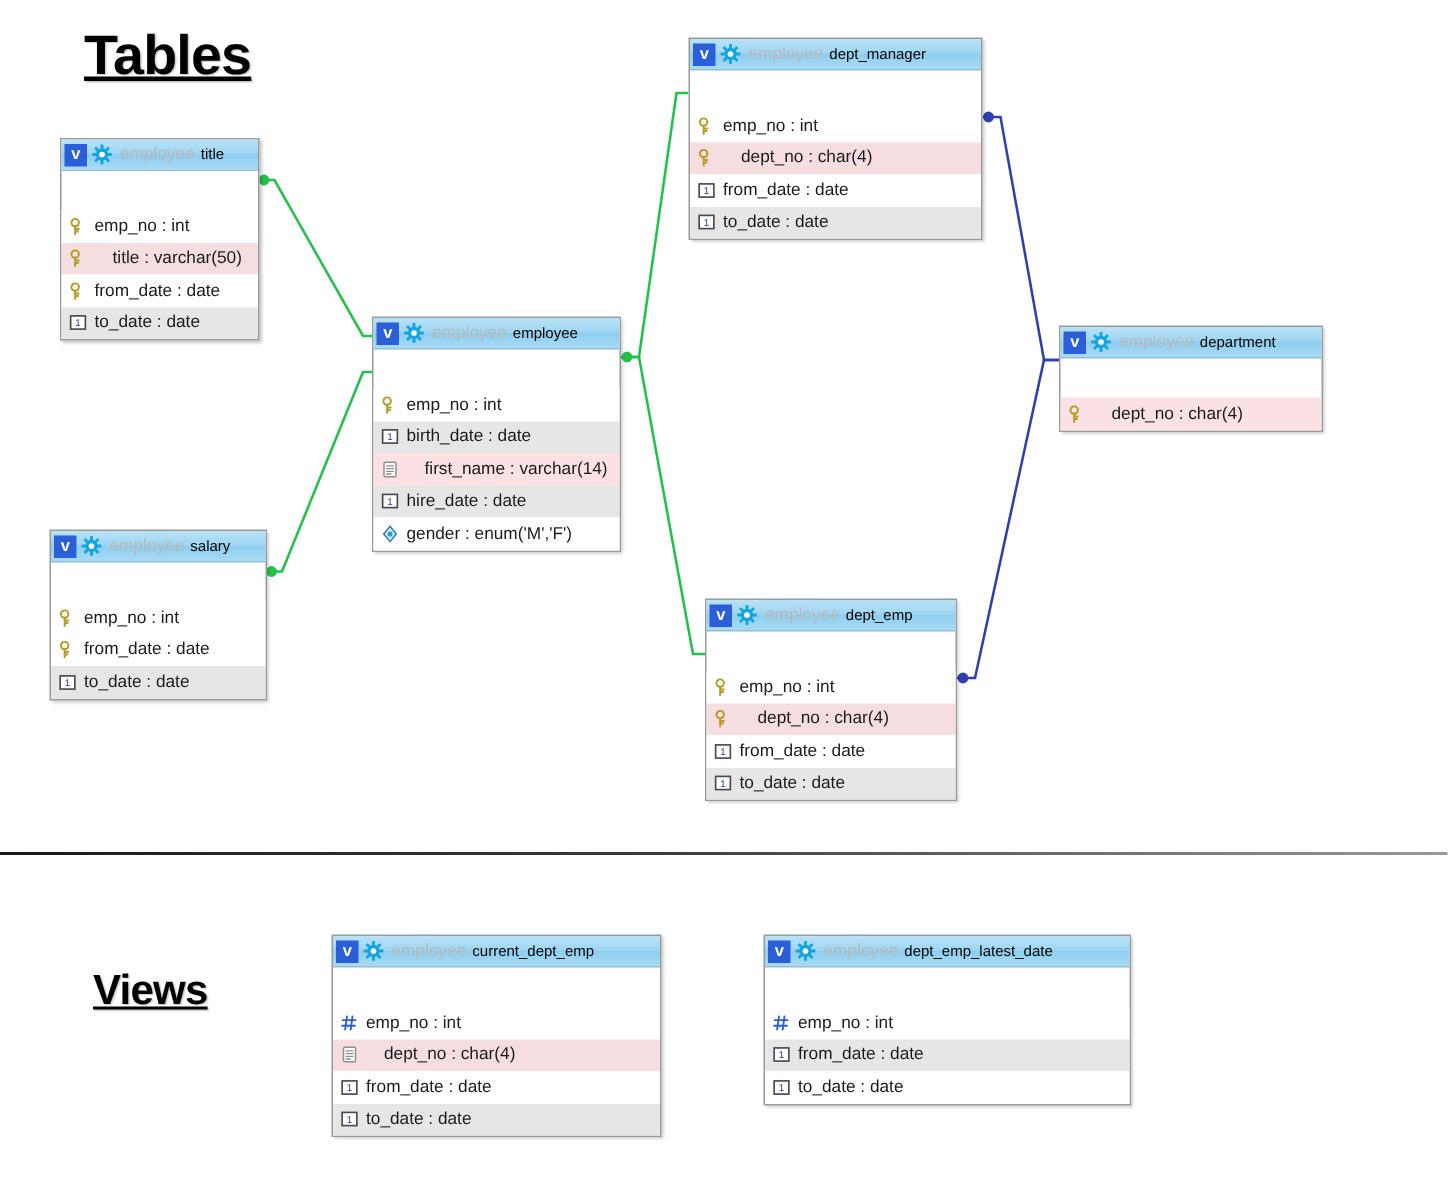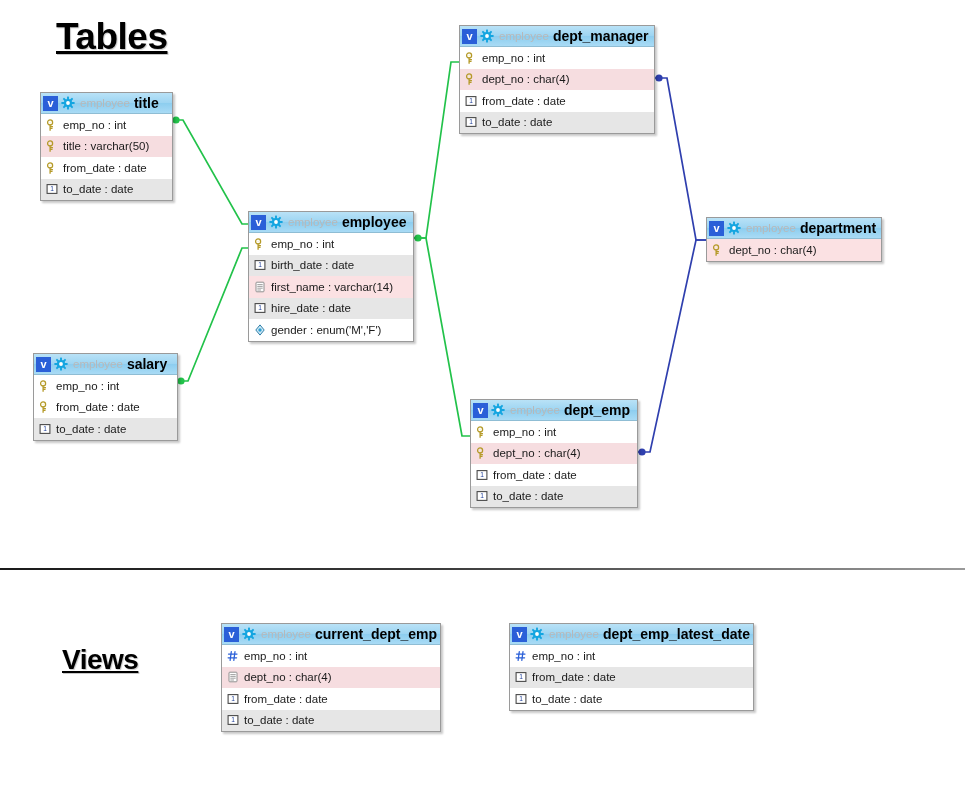--- a/index.html
+++ b/index.html
@@ -53,36 +53,36 @@
     font-size:11px;font-weight:bold;
     display:flex;align-items:center;justify-content:center;
     line-height:1;
     margin-right:3px;
   }
   .gear-ic{width:14px;height:14px;flex:0 0 auto;margin-right:5px;display:block;}
   .schema-name{
     font-size:11.5px;color:#b8b8b8;margin-right:4px;white-space:nowrap;
   }
   .ent-name{
-    font-size:14px;color:#000000;font-weight:bold;white-space:nowrap;text-align:right;
-  }
-
-  .ent-rows{display:block;}
+    font-size:10px;color:#000000;font-weight:normal;white-space:nowrap;text-align:right;
+  }
+
+  .ent-rows{display:block;margin-top:26px;}
   .frow{
     height:21.5px;
     display:flex;align-items:center;
     padding-left:5px;
     box-sizing:border-box;
     font-size:11.5px;
     color:#1a1a1a;
     white-space:nowrap;
   }
   .frow.odd{background:#ffffff;}
   .frow.even{background:#e6e6e6;}
-  .frow.pk{background:#fbe1e3;}
+  .frow.pk{background:#fbe1e3;gap:12px;}
   .frow.pk.even{background:#f6dde0;}
   .fic{width:12px;height:12px;flex:0 0 auto;margin-right:5px;display:block;}
   .flabel{display:inline-block;}
 </style>
 </head>
 <body>
 
 <div id="canvas">
 
   <div class="section-title" id="title-tables">Tables</div>

